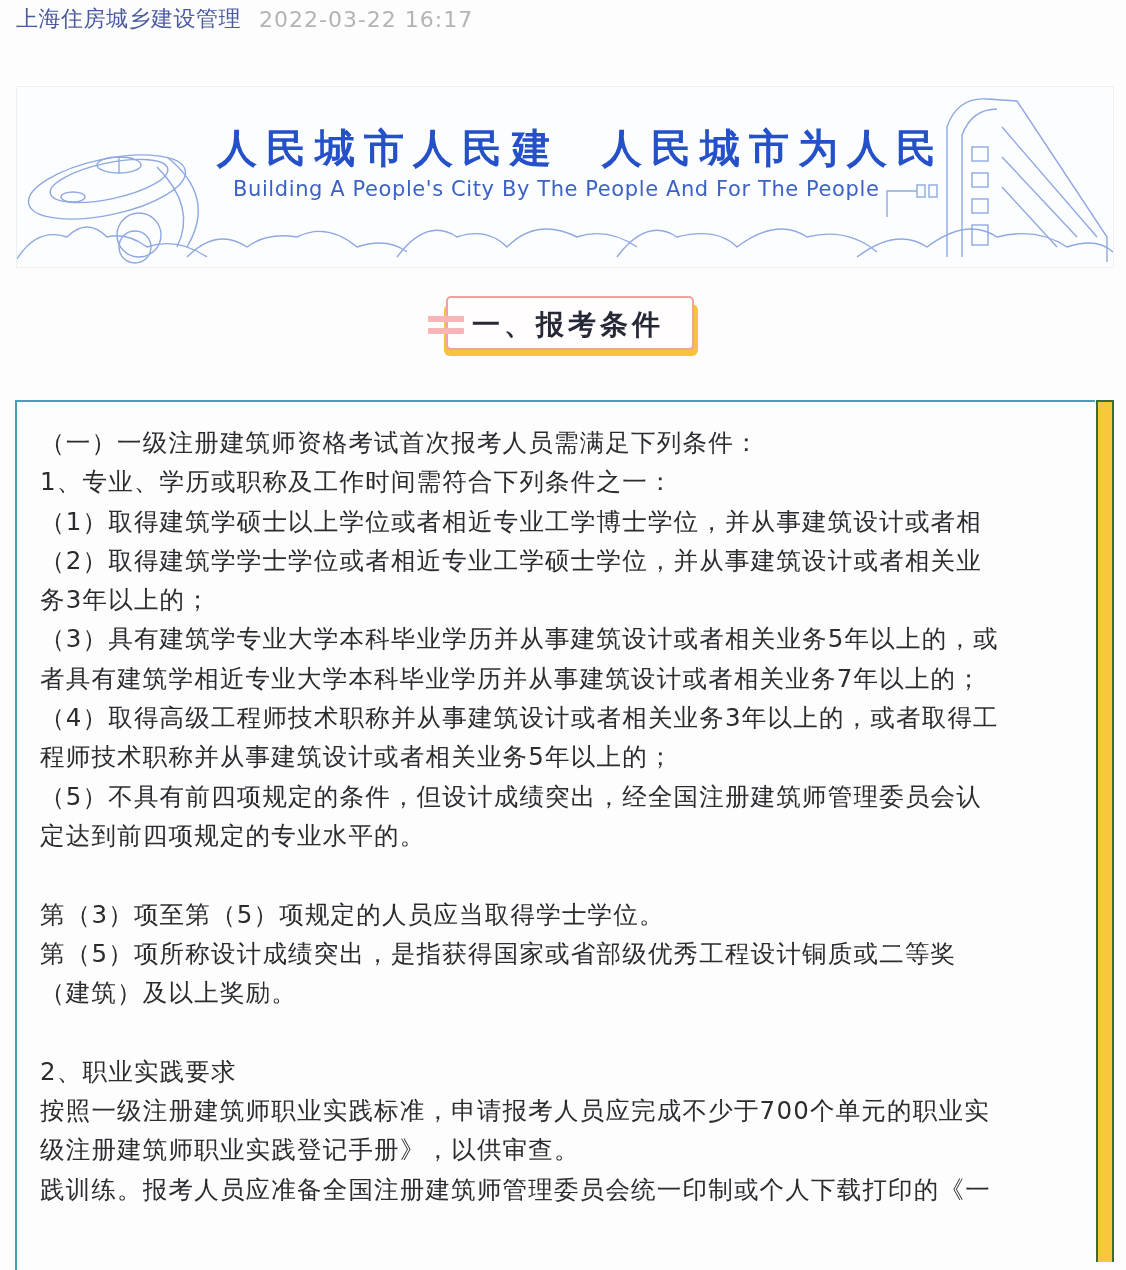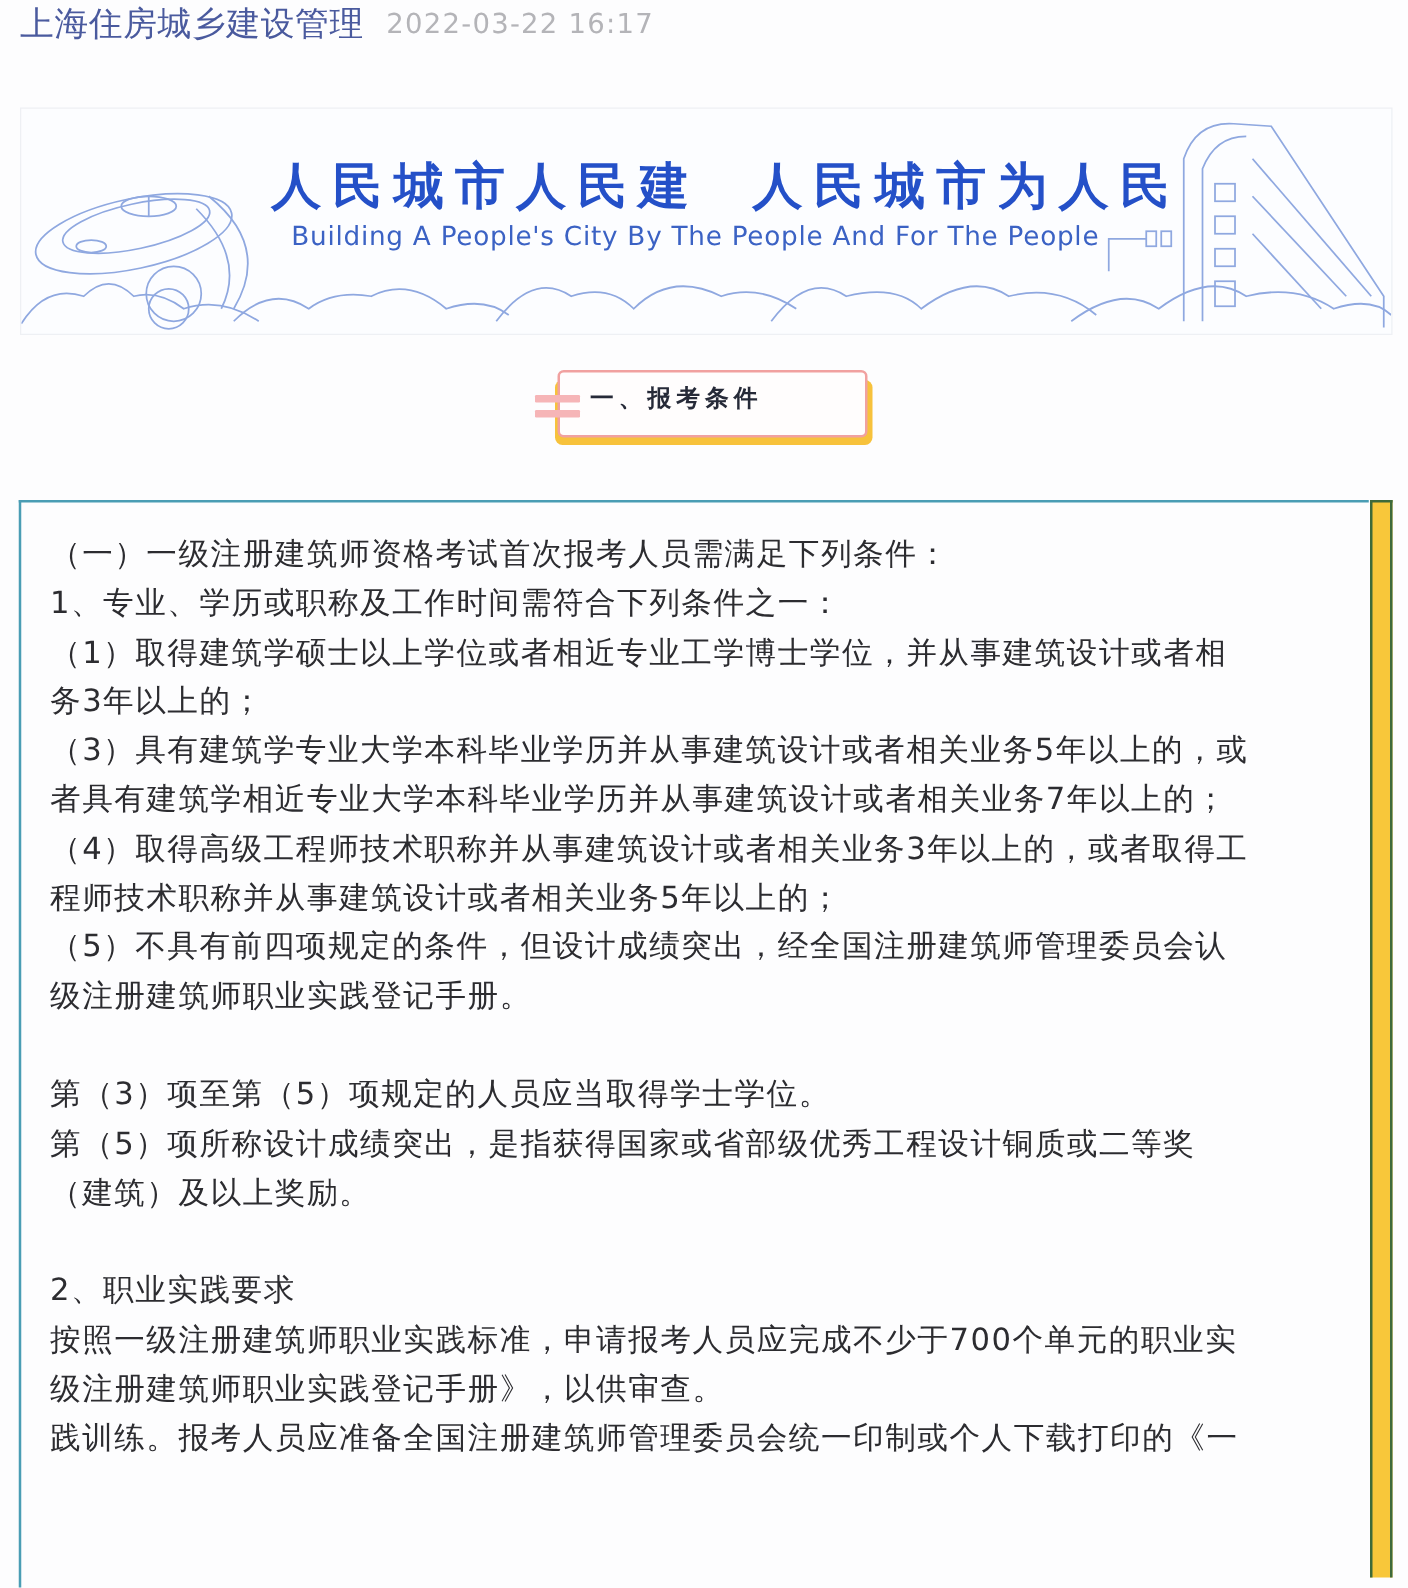--- a/index.html
+++ b/index.html
@@ -7,21 +7,21 @@
       width: 1126px; height: 1270px; overflow: hidden;
       background: #fdfdfe;
       font-family: "DejaVu Sans", "Liberation Sans", sans-serif;
       position: relative;
       color: #2b2b2b;
     }
     .meta-row {
       position: absolute; left: 16px; top: 2px; height: 34px;
       display: flex; align-items: center; gap: 18px;
     }
-    .source { color: #4a5a9e; font-size: 27px; letter-spacing: 0.5px; }
+    .source { color: #4a5a9e; font-size: 22px; letter-spacing: 0.5px; }
     .timestamp { color: #b4b4b8; font-size: 22px; letter-spacing: 1px; }
 
     .banner {
       position: absolute; left: 16px; top: 86px; width: 1096px; height: 180px;
       border: 1px solid #eef0f4; background: #fcfdff; overflow: hidden;
     }
     .banner svg.deco { position: absolute; left: 0; top: 0; }
     .banner-title {
       position: absolute; left: 200px; top: 34px; width: 680px;
       color: #2450c8; font-size: 40px; font-weight: bold; letter-spacing: 9px;
@@ -43,21 +43,21 @@
     .section-head .card {
       position: absolute; left: 18px; top: 2px; width: 248px; height: 54px;
       background: #fffdfd; border: 2px solid #f1a1a0; border-radius: 5px; box-sizing: border-box;
     }
     .section-head .bars { position: absolute; left: 0; top: 22px; width: 40px; }
     .section-head .bars i {
       display: block; height: 6px; width: 36px; background: #f6b5b7; margin-bottom: 6px; border-radius: 1px;
     }
     .section-head .label {
       position: absolute; left: 44px; top: 12px;
-      font-size: 19px; font-weight: bold; color: #262a38; letter-spacing: 4px; white-space: nowrap;
+      font-size: 28px; font-weight: bold; color: #262a38; letter-spacing: 4px; white-space: nowrap;
     }
 
     .content-box {
       position: absolute; left: 15px; top: 400px; width: 1080px; height: 880px;
       border-left: 2px solid #4a9db4; border-top: 2px solid #4a9db4;
       background: #fdfdfe; box-sizing: border-box;
     }
     .yellow-bar {
       position: absolute; left: 1096px; top: 400px; width: 18px; height: 862px;
       background: #f8c73a; border: 2px solid #3e6a3a; border-bottom: 0; box-sizing: border-box;
@@ -127,27 +127,28 @@
   <div class="label">一、报考条件</div>
 </div>
 
 <div class="content-box"></div>
 <div class="yellow-bar"></div>
 
 <div class="lines">
   <div class="ln">（一）一级注册建筑师资格考试首次报考人员需满足下列条件：</div>
   <div class="ln">1、专业、学历或职称及工作时间需符合下列条件之一：</div>
   <div class="ln">（1）取得建筑学硕士以上学位或者相近专业工学博士学位，并从事建筑设计或者相</div>
+  <div class="ln">（2）取得建筑学学士学位或者相近专业工学硕士学位，并从事建筑设计或者相关业</div>
   <div class="ln">务3年以上的；</div>
   <div class="ln">（3）具有建筑学专业大学本科毕业学历并从事建筑设计或者相关业务5年以上的，或</div>
   <div class="ln">者具有建筑学相近专业大学本科毕业学历并从事建筑设计或者相关业务7年以上的；</div>
   <div class="ln">（4）取得高级工程师技术职称并从事建筑设计或者相关业务3年以上的，或者取得工</div>
   <div class="ln">程师技术职称并从事建筑设计或者相关业务5年以上的；</div>
   <div class="ln">（5）不具有前四项规定的条件，但设计成绩突出，经全国注册建筑师管理委员会认</div>
-  <div class="ln">级注册建筑师职业实践登记手册。</div>
+  <div class="ln">定达到前四项规定的专业水平的。</div>
   <div class="ln"></div>
   <div class="ln">第（3）项至第（5）项规定的人员应当取得学士学位。</div>
   <div class="ln">第（5）项所称设计成绩突出，是指获得国家或省部级优秀工程设计铜质或二等奖</div>
   <div class="ln">（建筑）及以上奖励。</div>
   <div class="ln"></div>
   <div class="ln">2、职业实践要求</div>
   <div class="ln">按照一级注册建筑师职业实践标准，申请报考人员应完成不少于700个单元的职业实</div>
   <div class="ln">级注册建筑师职业实践登记手册》，以供审查。</div>
   <div class="ln">践训练。报考人员应准备全国注册建筑师管理委员会统一印制或个人下载打印的《一</div>
 </div>

